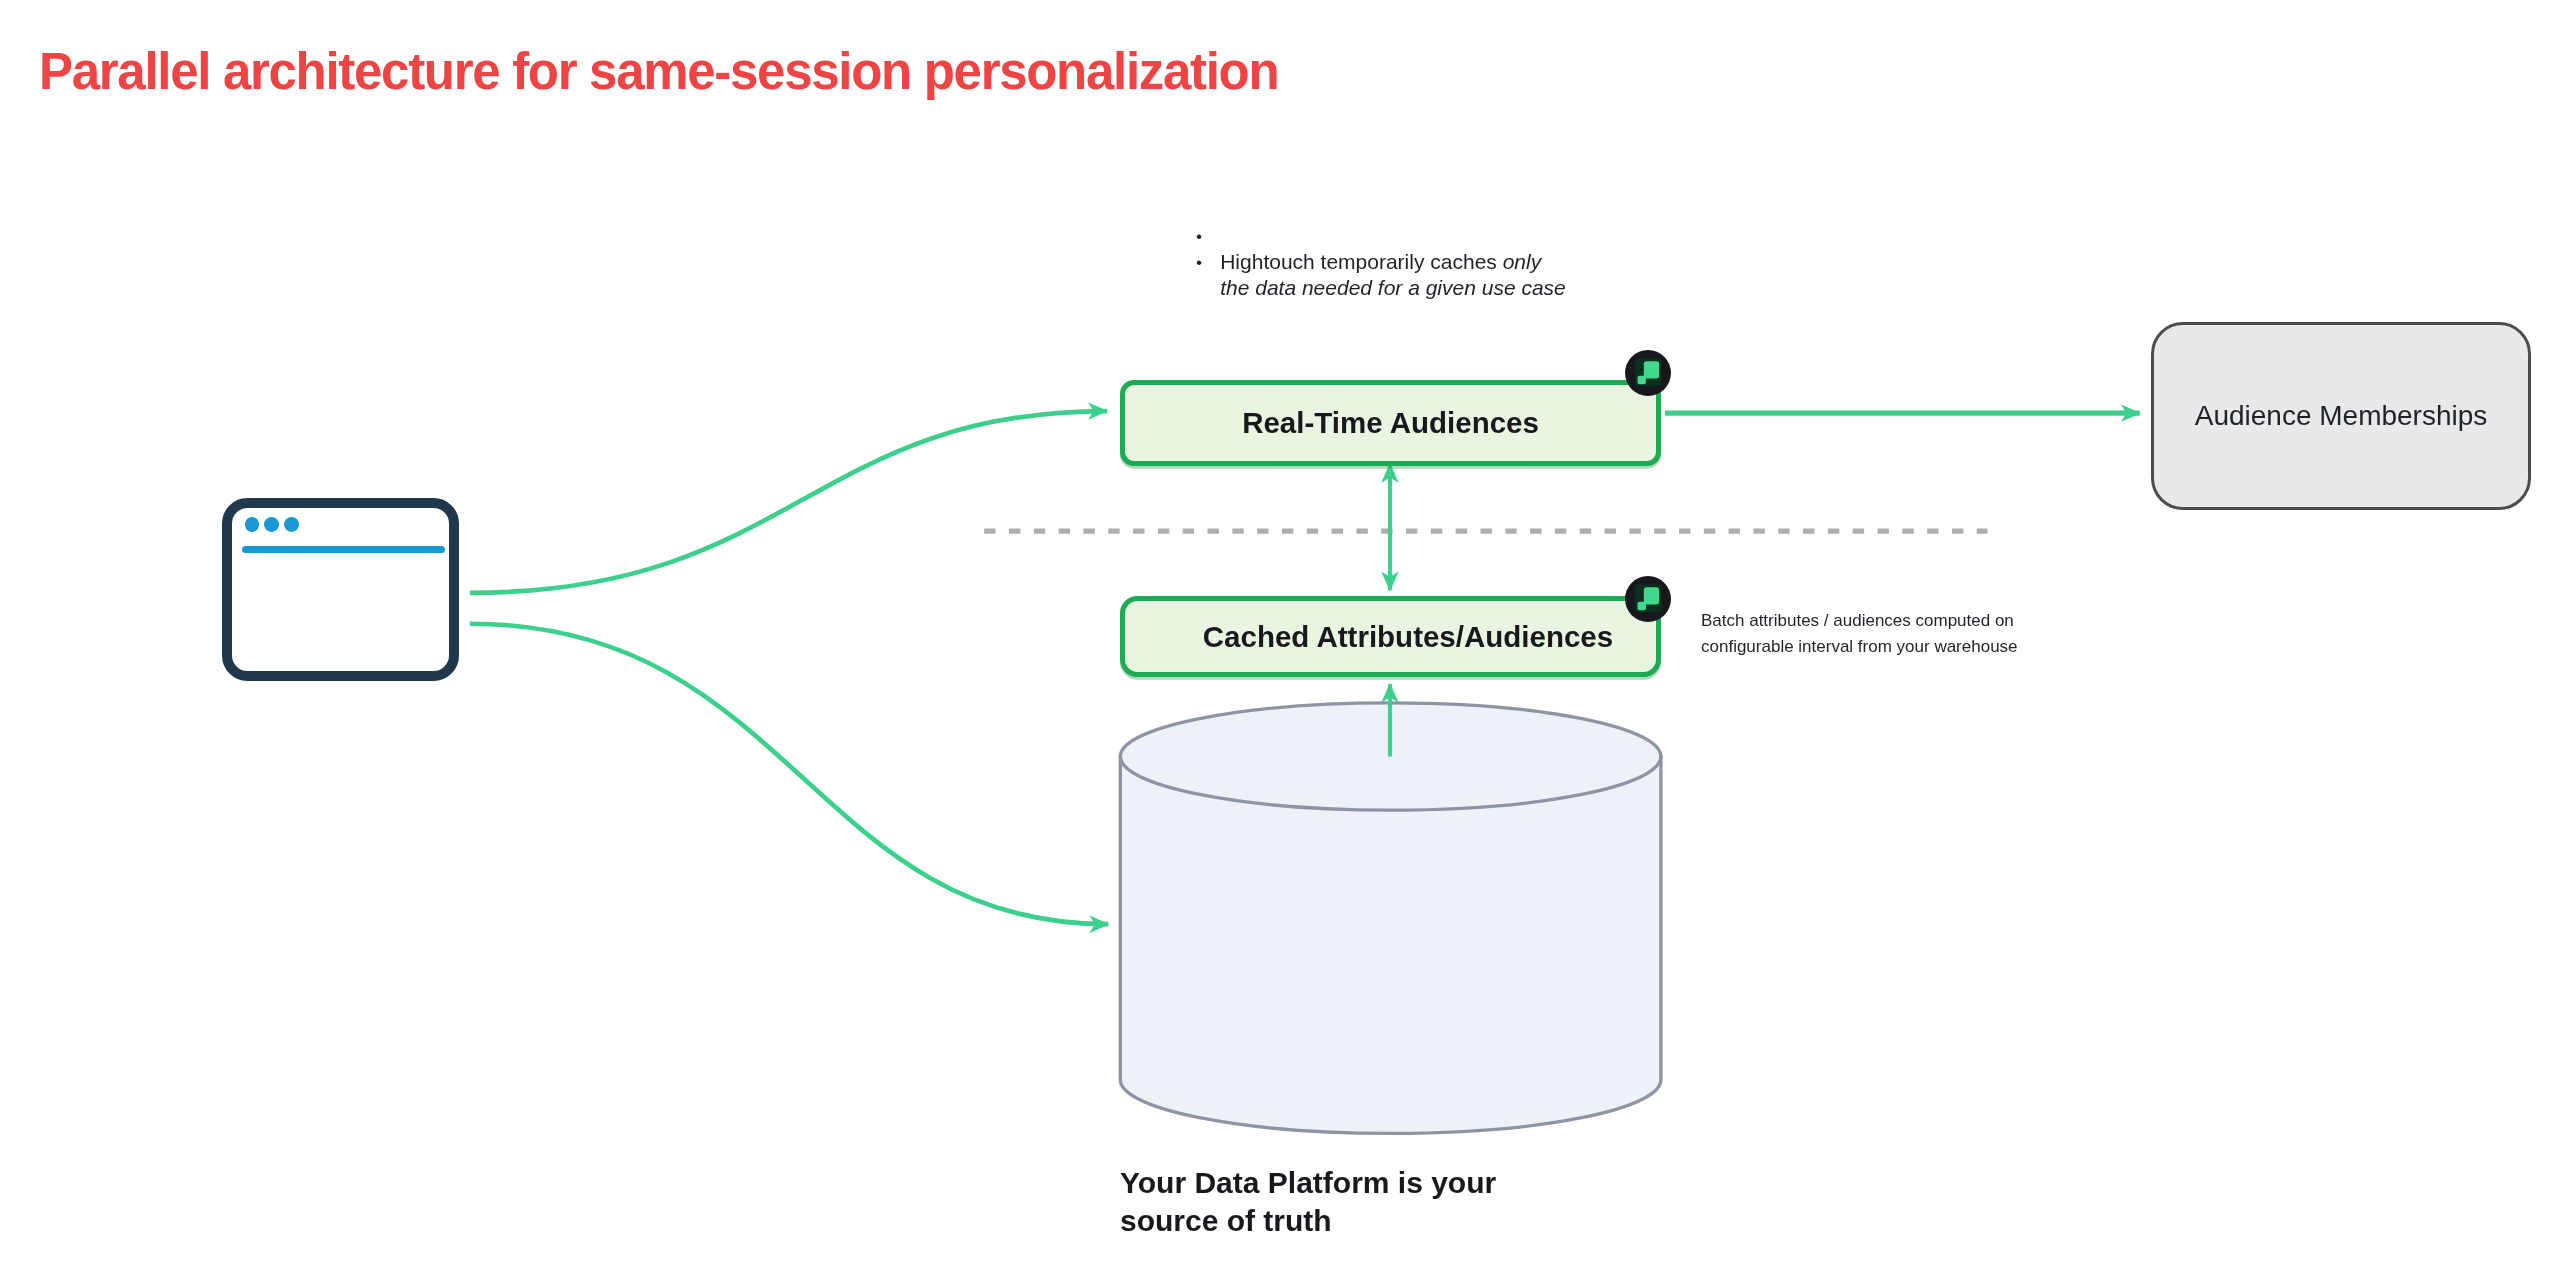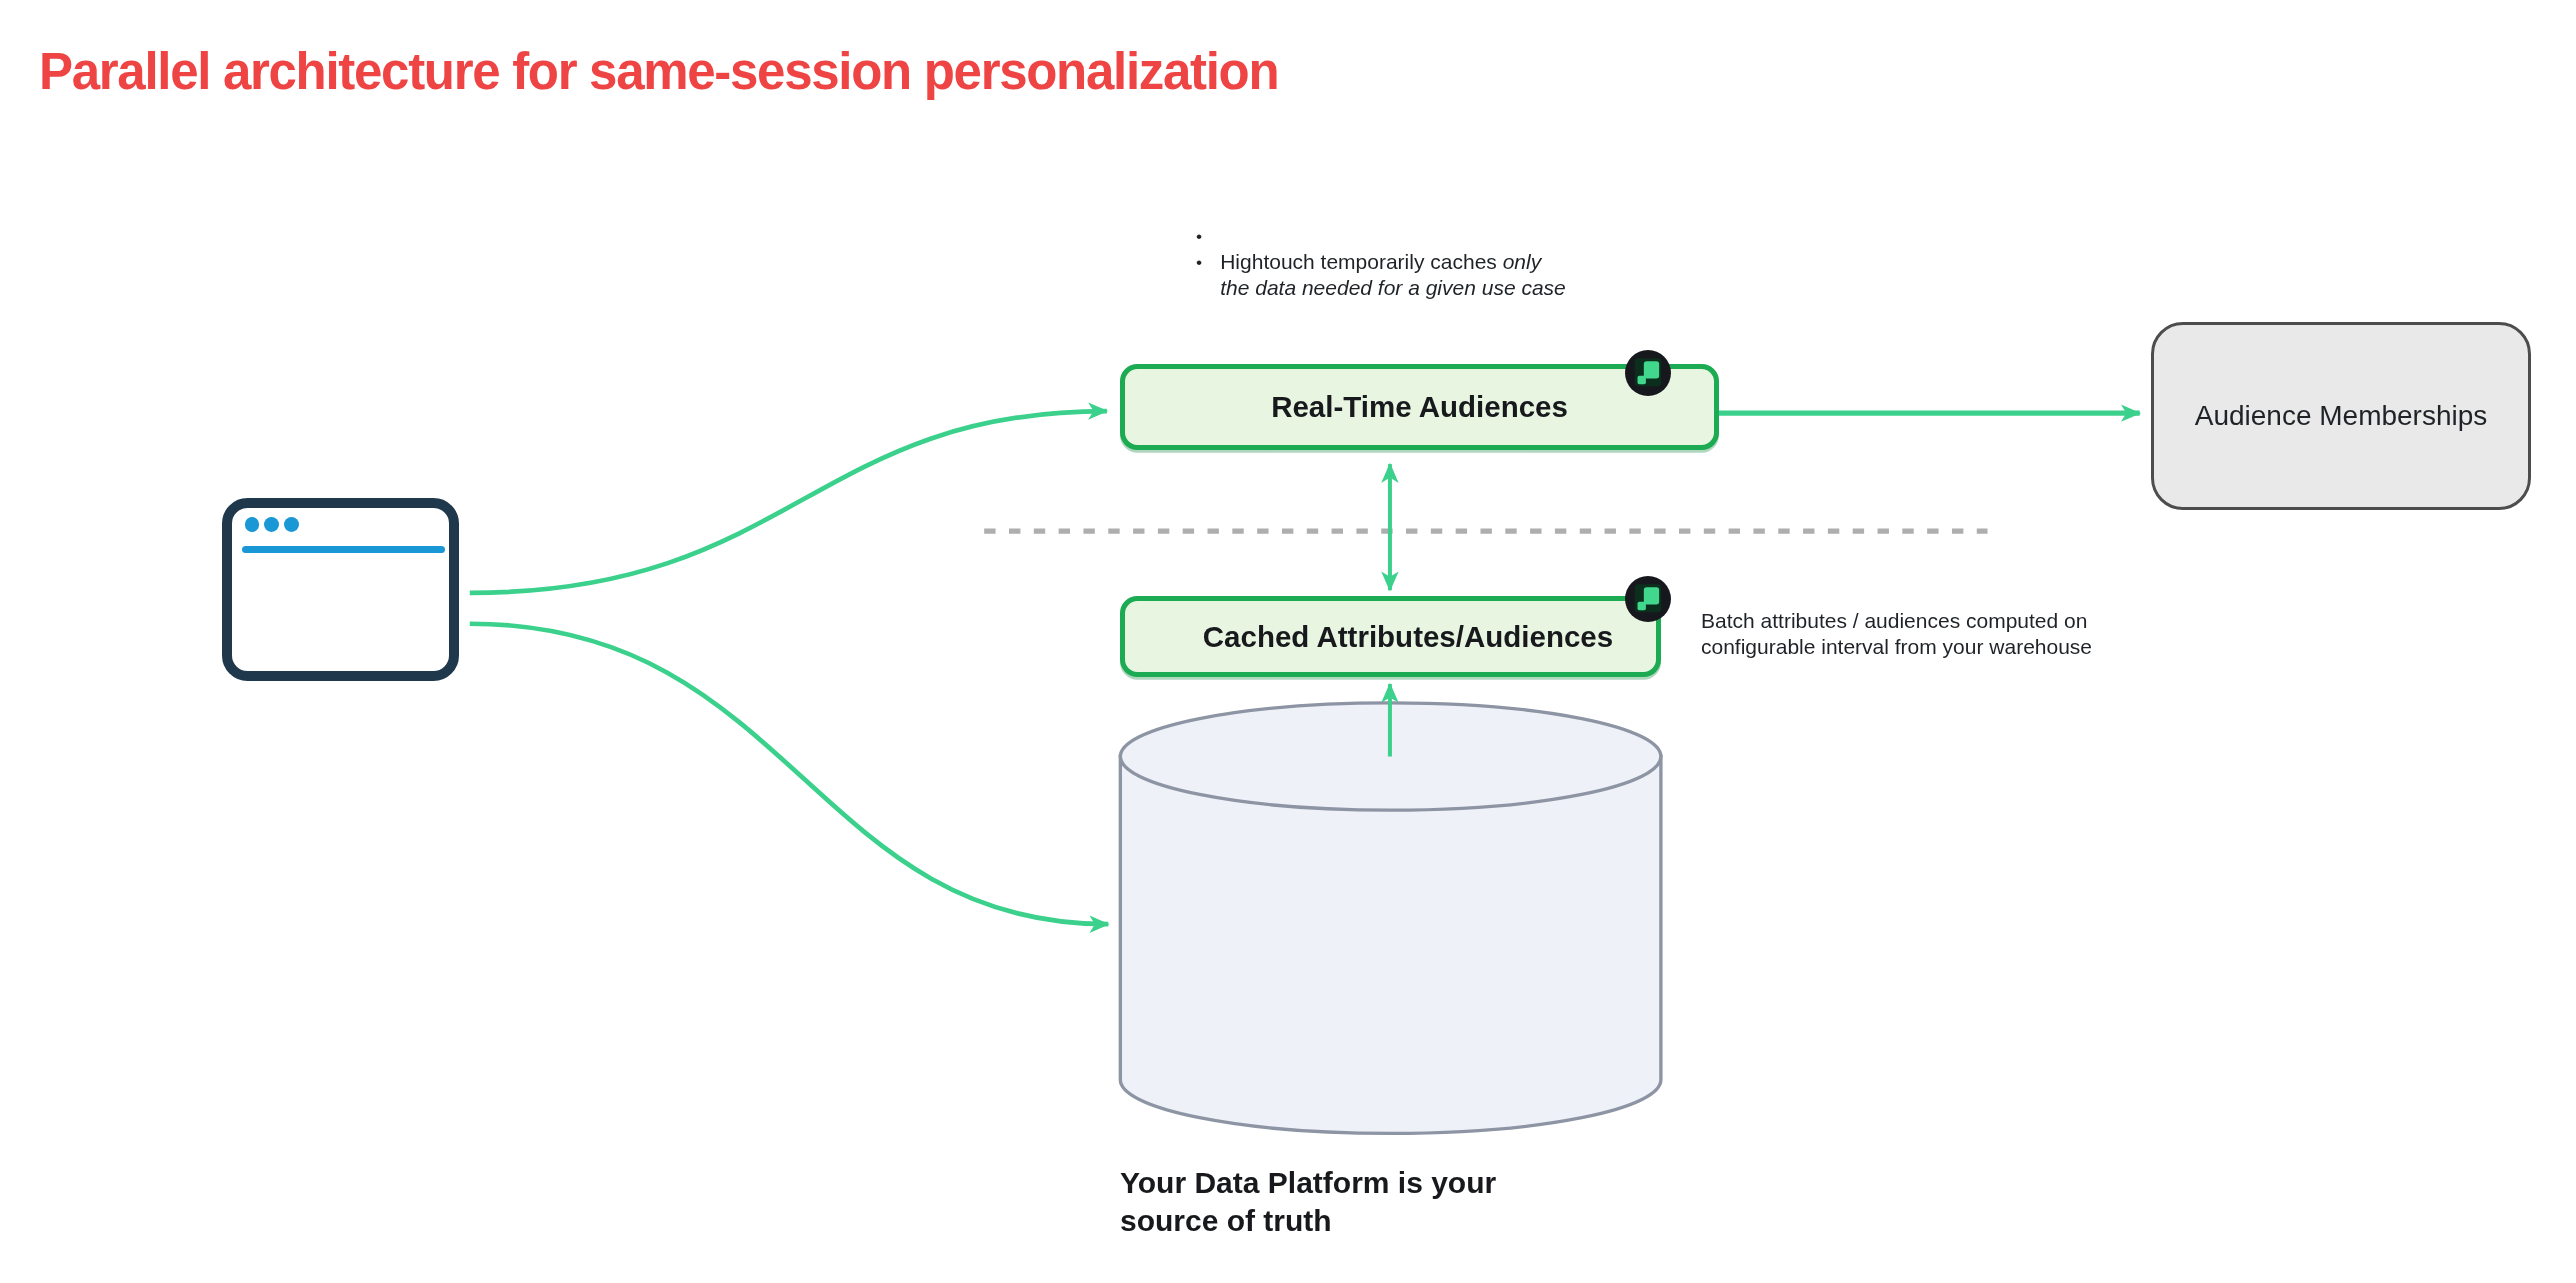--- a/index.html
+++ b/index.html
@@ -72,21 +72,21 @@
     background: #e8f5e1;
     display: flex;
     align-items: center;
     justify-content: center;
     font-weight: 700;
     font-size: 29.5px;
     color: #17191c;
     z-index: 2;
     box-shadow: 0 2.7px 0 rgba(22, 140, 66, 0.35);
   }
-  .gbox.realtime { left: 1120px; top: 364px; width: 599px; height: 86px; }
+  .gbox.realtime { left: 1120px; top: 380px; width: 541px; height: 86px; border-radius: 14px; }
   .gbox.cached   { left: 1120px; top: 596px; width: 541px; height: 81px; padding-left: 35px; }
 
   .badge { width: 46px; height: 46px; z-index: 3; }
   .badge.b-realtime { left: 1625px; top: 350px; }
   .badge.b-cached   { left: 1625px; top: 576px; }
 
   
   .graybox {
     left: 2151px; top: 322px;
     width: 380px; height: 188px;
@@ -97,21 +97,21 @@
     align-items: center;
     justify-content: center;
     font-size: 28px;
     color: #1f2328;
     z-index: 2;
   }
 
   
   .batchnote {
     left: 1701px; top: 608px;
-    font-size: 21px;
+    font-size: 17px;
     line-height: 26px;
     color: #1f2328;
     z-index: 2;
     white-space: nowrap;
   }
 
   
   .caption {
     left: 1120px; top: 1164px;
     width: 541px;

